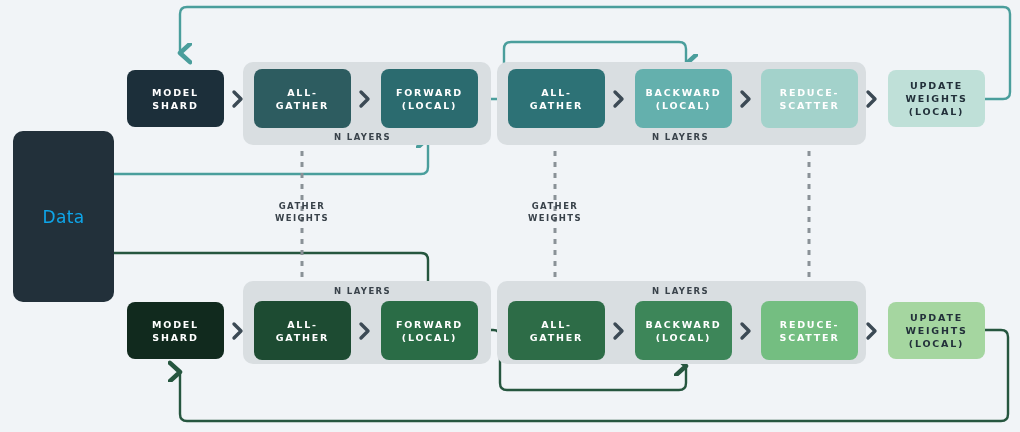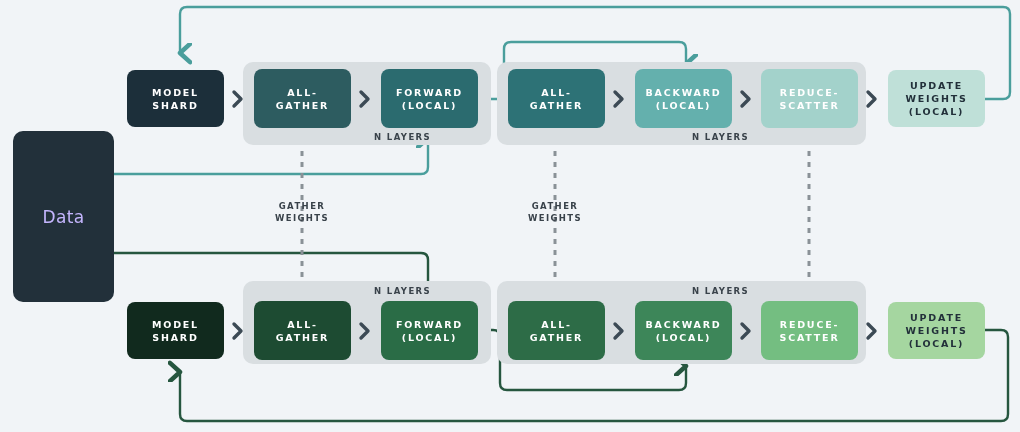--- a/index.html
+++ b/index.html
@@ -34,36 +34,35 @@
     z-index:1;
   }
   .grouplabel{
     position:absolute;
     font-size:8.5px;
     font-weight:700;
     letter-spacing:1.4px;
     color:#39424a;
     z-index:4;
     white-space:nowrap;
-    margin-left:40px;
   }
   .chev{
     position:absolute;
     z-index:4;
     width:16px;height:22px;
   }
   .datanode{
     position:absolute;
     border-radius:10px;
     background:#22303a;
     display:flex;align-items:center;justify-content:center;
     z-index:3;
   }
   .datanode .lbl{
-    font-size:17px;color:#c4b5fd;letter-spacing:.3px;font-weight:400;
+    font-size:17px;color:#0ea5e9;letter-spacing:.3px;font-weight:400;
   }
   .dashlabel{
     position:absolute;
     font-size:8.5px;font-weight:700;letter-spacing:1.4px;
     color:#39424a;text-align:center;line-height:12px;
     white-space:pre-line;z-index:4;
   }
 </style>
 </head>
 <body>

